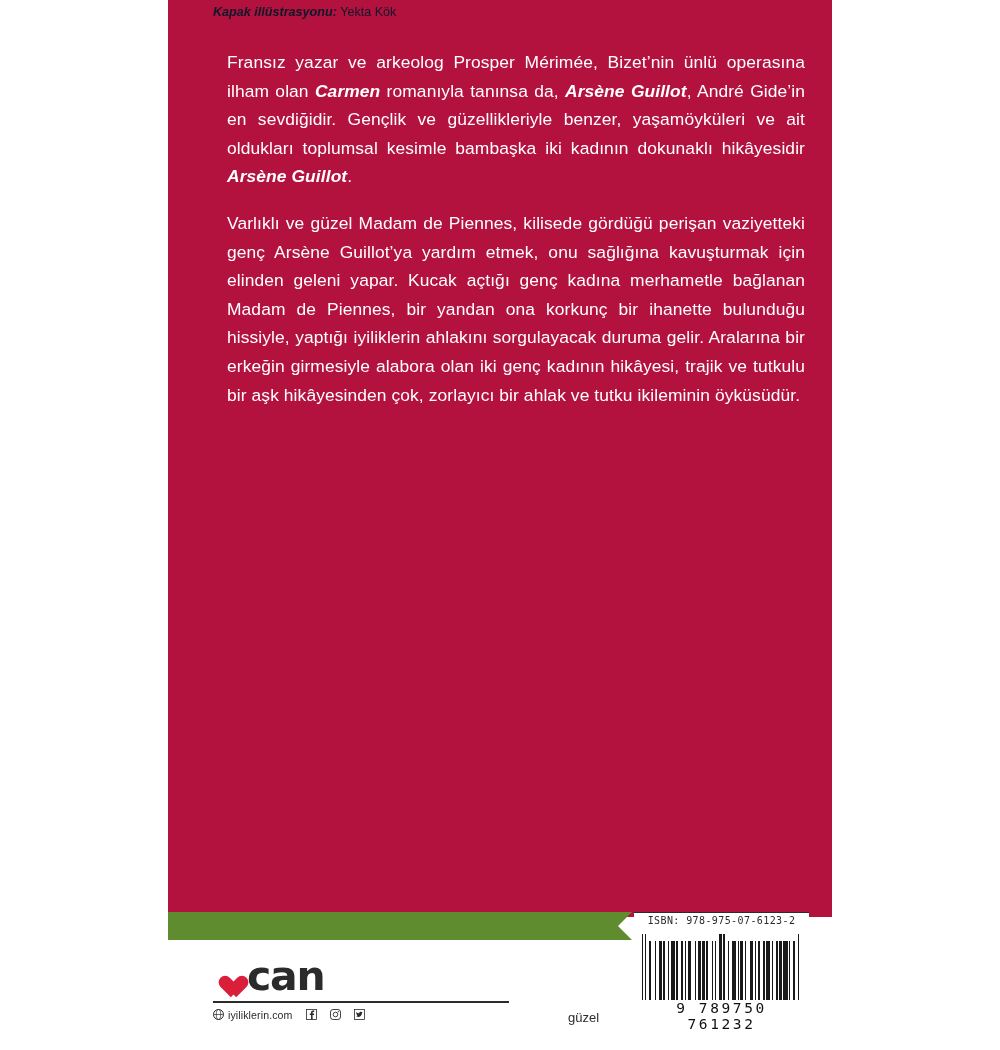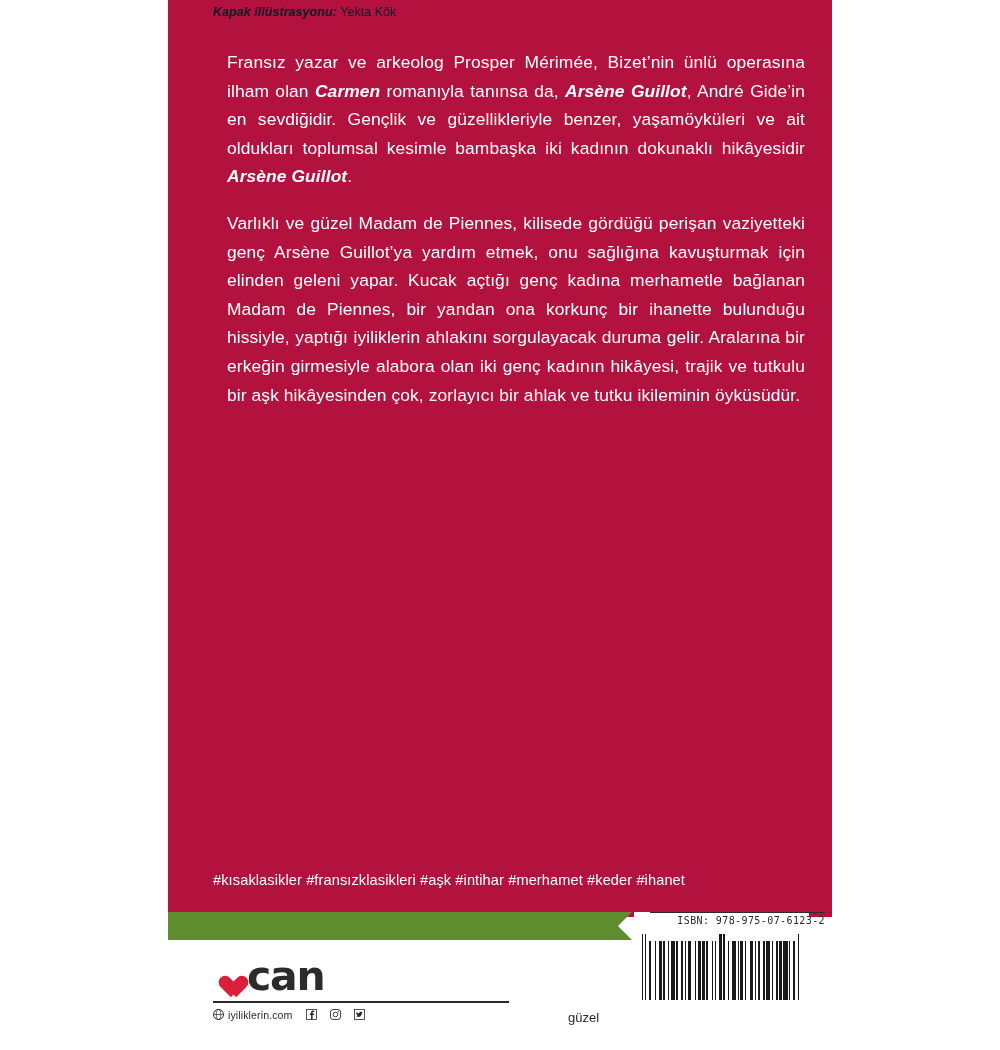--- a/index.html
+++ b/index.html
@@ -181,32 +181,32 @@
   .barcode-box {
     position: absolute;
     left: 466px;
     top: 912px;
     width: 175px;
     height: 112px;
     background: #ffffff;
   }
   .isbn-line {
     position: absolute;
-    left: 16px;
+    left: 0;
     top: 0;
     width: 175px;
     height: 14px;
     border-top: 1.4px solid #2b2b2b;
     font-family: "DejaVu Sans Mono", monospace;
     font-size: 10px;
     color: #2b2b2b;
     padding-top: 2px;
     box-sizing: border-box;
     letter-spacing: 0.4px;
-    text-align: right;
+    text-align: center;
   }
   .bars {
     position: absolute;
     left: 8px;
     top: 22px;
     width: 159px;
     height: 66px;
     display: flex;
     align-items: flex-end;
   }
@@ -232,21 +232,20 @@
 
 <div class="page">
 
   <div class="cover-red"></div>
 
   <div class="blurb">
     <p><span>Fransız yazar ve arkeolog Prosper Mérimée, Bizet’nin ünlü operasına ilham olan </span><b>Carmen</b><span> romanıyla tanınsa da, </span><b>Arsène Guillot</b><span>, André Gide’in en sevdiğidir. Gençlik ve güzellikleriyle benzer, yaşamöyküleri ve ait oldukları toplumsal kesimle bambaşka iki kadının dokunaklı hikâyesidir </span><b>Arsène Guillot</b><span>.</span></p>
     <p>Varlıklı ve güzel Madam de Piennes, kilisede gördüğü perişan vaziyetteki genç Arsène Guillot’ya yardım etmek, onu sağlığına kavuşturmak için elinden geleni yapar. Kucak açtığı genç kadına merhametle bağlanan Madam de Piennes, bir yandan ona korkunç bir ihanette bulunduğu hissiyle, yaptığı iyiliklerin ahlakını sorgulayacak duruma gelir. Aralarına bir erkeğin girmesiyle alabora olan iki genç kadının hikâyesi, trajik ve tutkulu bir aşk hikâyesinden çok, zorlayıcı bir ahlak ve tutku ikileminin öyküsüdür.</p>
   </div>
 
-  <div class="hashtags">#kısaklasikler #fransızklasikleri #aşk #intihar #merhamet #keder #ihanet</div>
 
   <div class="ribbon"></div>
   <div class="ribbon-text">
     <i>Kapak illüstrasyonu:</i>
     <span>Yekta Kök</span>
   </div>
 
   <div class="logo-block">
     <div class="logo-row">
       <span class="heart"></span>
@@ -362,15 +361,16 @@
         <span style="width: 1.43243px; background: transparent; height: 90%;"></span>
         <span style="width: 4.2973px; height: 90%;"></span>
         <span style="width: 1.43243px; background: transparent; height: 90%;"></span>
         <span style="width: 1.43243px; height: 90%;"></span>
         <span style="width: 2.86486px; background: transparent; height: 90%;"></span>
         <span style="width: 1.43243px; height: 90%;"></span>
         <span style="width: 2.86486px; background: transparent; height: 100%;"></span>
         <span style="width: 1.43243px; height: 100%;"></span>
         <span style="width: 1.43243px; background: transparent; height: 100%;"></span>
       </div>
+    <div class="barcode-digits">9 789750 761232</div>
   </div>
 
 </div>
 
 </body></html>

